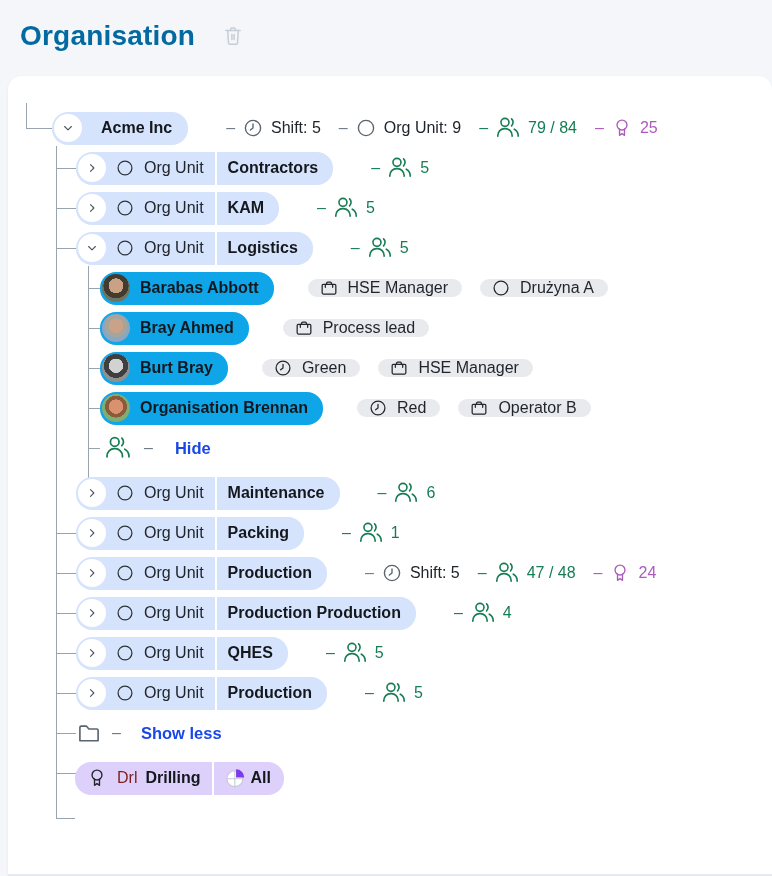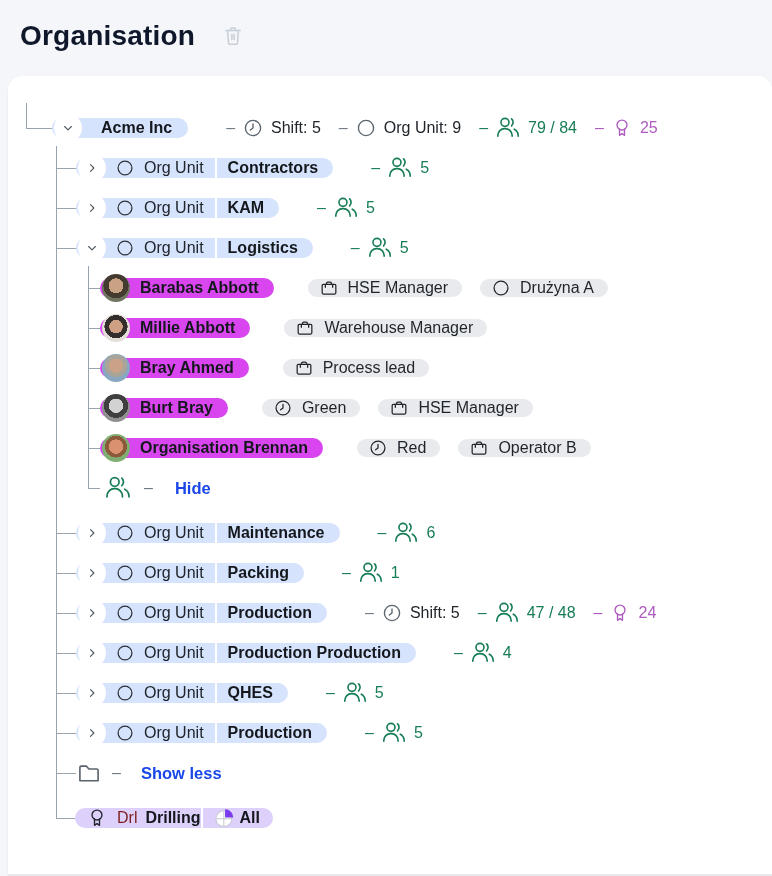--- a/index.html
+++ b/index.html
@@ -3,21 +3,21 @@
 <meta charset="utf-8">
 <style>
   html,body{margin:0;padding:0}
   body{
     width:772px;height:876px;position:relative;overflow:hidden;
     background:#f4f6f9;color:#171b20;
     font-family:"Liberation Sans",sans-serif;
   }
   
   .header{display:flex;align-items:center;padding:16px 20px 0 20px;height:56px;box-sizing:border-box}
-  .page-title{font-size:28px;font-weight:700;margin:0;color:#0f172a;letter-spacing:.2px}
+  .page-title{font-size:28px;font-weight:700;margin:0;color:#0369a1;letter-spacing:.2px}
   .trash-btn{margin-left:26px;color:#c7ced7;width:24px;height:24px;cursor:pointer}
   
   .card{
     position:absolute;left:8px;top:76px;right:0;bottom:0;
     background:#ffffff;border-radius:14px 14px 0 0;
     box-shadow:0 1px 3px rgba(20,30,50,.06);
   }
   .bottom-strip{position:absolute;left:0;right:0;bottom:0;height:2px;background:#e7ebef}
   .tree{position:relative;padding-top:32px;height:100%;box-sizing:border-box}
   
@@ -34,42 +34,42 @@
   
   svg.icon{fill:none;stroke:currentColor;stroke-width:1.5;stroke-linecap:round;stroke-linejoin:round;flex:none;display:block}
   .i18{width:18px;height:18px}
   .i20{width:20px;height:20px}
   .i21{width:21px;height:21px}
   .i22{width:22px;height:22px}
   .i24{width:24px;height:24px}
   .i26{width:26px;height:26px}
   .i28{width:28px;height:28px}
   
-  .pill{display:inline-flex;align-items:center;height:20px;border-radius:16px;flex:none;cursor:pointer}
+  .pill{display:inline-flex;align-items:center;height:33px;border-radius:16px;flex:none;cursor:pointer}
   .pill .name{font-weight:700;font-size:16px;color:#14181d;white-space:nowrap}
   .pill-org{background:#d6e3fc;padding-left:2px}
   .chev{width:28px;height:28px;border-radius:50%;background:#ffffff;display:flex;align-items:center;justify-content:center;color:#4e575f;flex:none;margin-right:9px;cursor:pointer}
   .circ-icon{color:#2c3238;margin-right:9px}
   .org-label{font-size:16px;color:#20252b;margin-right:11px;white-space:nowrap}
   .divider{width:2px;align-self:stretch;background:#ffffff;flex:none;margin-right:11px}
   .pill-org .name{padding-right:15px}
   .pill-root{background:#d6e3fc;padding-left:2px}
   .pill-root .name{margin-left:10px;padding-right:16px}
-  .pill-person{background:#d946ef}
+  .pill-person{background:#0ea5e9}
   .avatar{width:28px;height:28px;border-radius:50%;margin:0 10px 0 2px;flex:none}
   .pill-person .name{padding-right:15px}
   .av-barabas{background:radial-gradient(circle at 50% 42%,#c9a184 0 34%,#433a30 35% 58%,#6f7460 59%)}
   .av-millie{background:radial-gradient(circle at 50% 45%,#cfa083 0 32%,#332d2b 33% 55%,#e3ded8 56%)}
   .av-abbie{background:radial-gradient(circle at 50% 42%,#c9a287 0 33%,#a9a49a 34% 52%,#89a7c1 53%)}
   .av-burt{background:radial-gradient(circle at 50% 42%,#d2d2d2 0 33%,#3f3f3f 34% 56%,#909090 57%)}
   .av-bart{background:radial-gradient(circle at 50% 45%,#d9916f 0 34%,#8a5a3a 35% 52%,#7fae72 53%)}
   .pill-skill{background:#ddd0fa;padding-left:11px}
   .pill-skill .rosette-dark{color:#22272d;margin-right:9px}
   .abbr{font-size:16px;color:#7f1d1d;margin-right:8px}
-  .pill-skill .sk-name{}
+  .pill-skill .sk-name{margin-right:11px}
   .pill-skill .pie{margin-right:5px}
   .pill-skill .sc-name{padding-right:13px}
   
   .chips{display:flex;align-items:center;gap:18px;margin-left:34px}
   .chip{display:inline-flex;align-items:center;height:18px;padding:0 14px 0 11px;background:#e8eaee;border-radius:15px;font-size:16px;color:#1f242a;white-space:nowrap;cursor:pointer}
   .chip svg{color:#21262c;margin-right:9px}
   
   .stats{display:flex;align-items:center;margin-left:38px;gap:18px;font-size:16px}
   .stat{display:inline-flex;align-items:center;gap:7px;white-space:nowrap}
   .stat .dash{font-size:16px}
@@ -299,34 +299,20 @@
           </span>
         <span class="chip">
             <svg class="icon i20">
               <use href="#sym-circle"></use>
             </svg>
             <span>Drużyna A</span>
           </span>
       </div>
     </div>
 
-    <div class="row lvl2">
-      <div class="pill pill-person">
-        <span class="avatar av-millie"></span>
-        <span class="name">Millie Abbott</span>
-      </div>
-      <div class="chips">
-        <span class="chip">
-            <svg class="icon i20">
-              <use href="#sym-briefcase"></use>
-            </svg>
-            <span>Warehouse Manager</span>
-          </span>
-      </div>
-    </div>
 
     <div class="row lvl2">
       <div class="pill pill-person">
         <span class="avatar av-abbie"></span>
         <span class="name">Bray Ahmed</span>
       </div>
       <div class="chips">
         <span class="chip">
             <svg class="icon i20">
               <use href="#sym-briefcase"></use>

